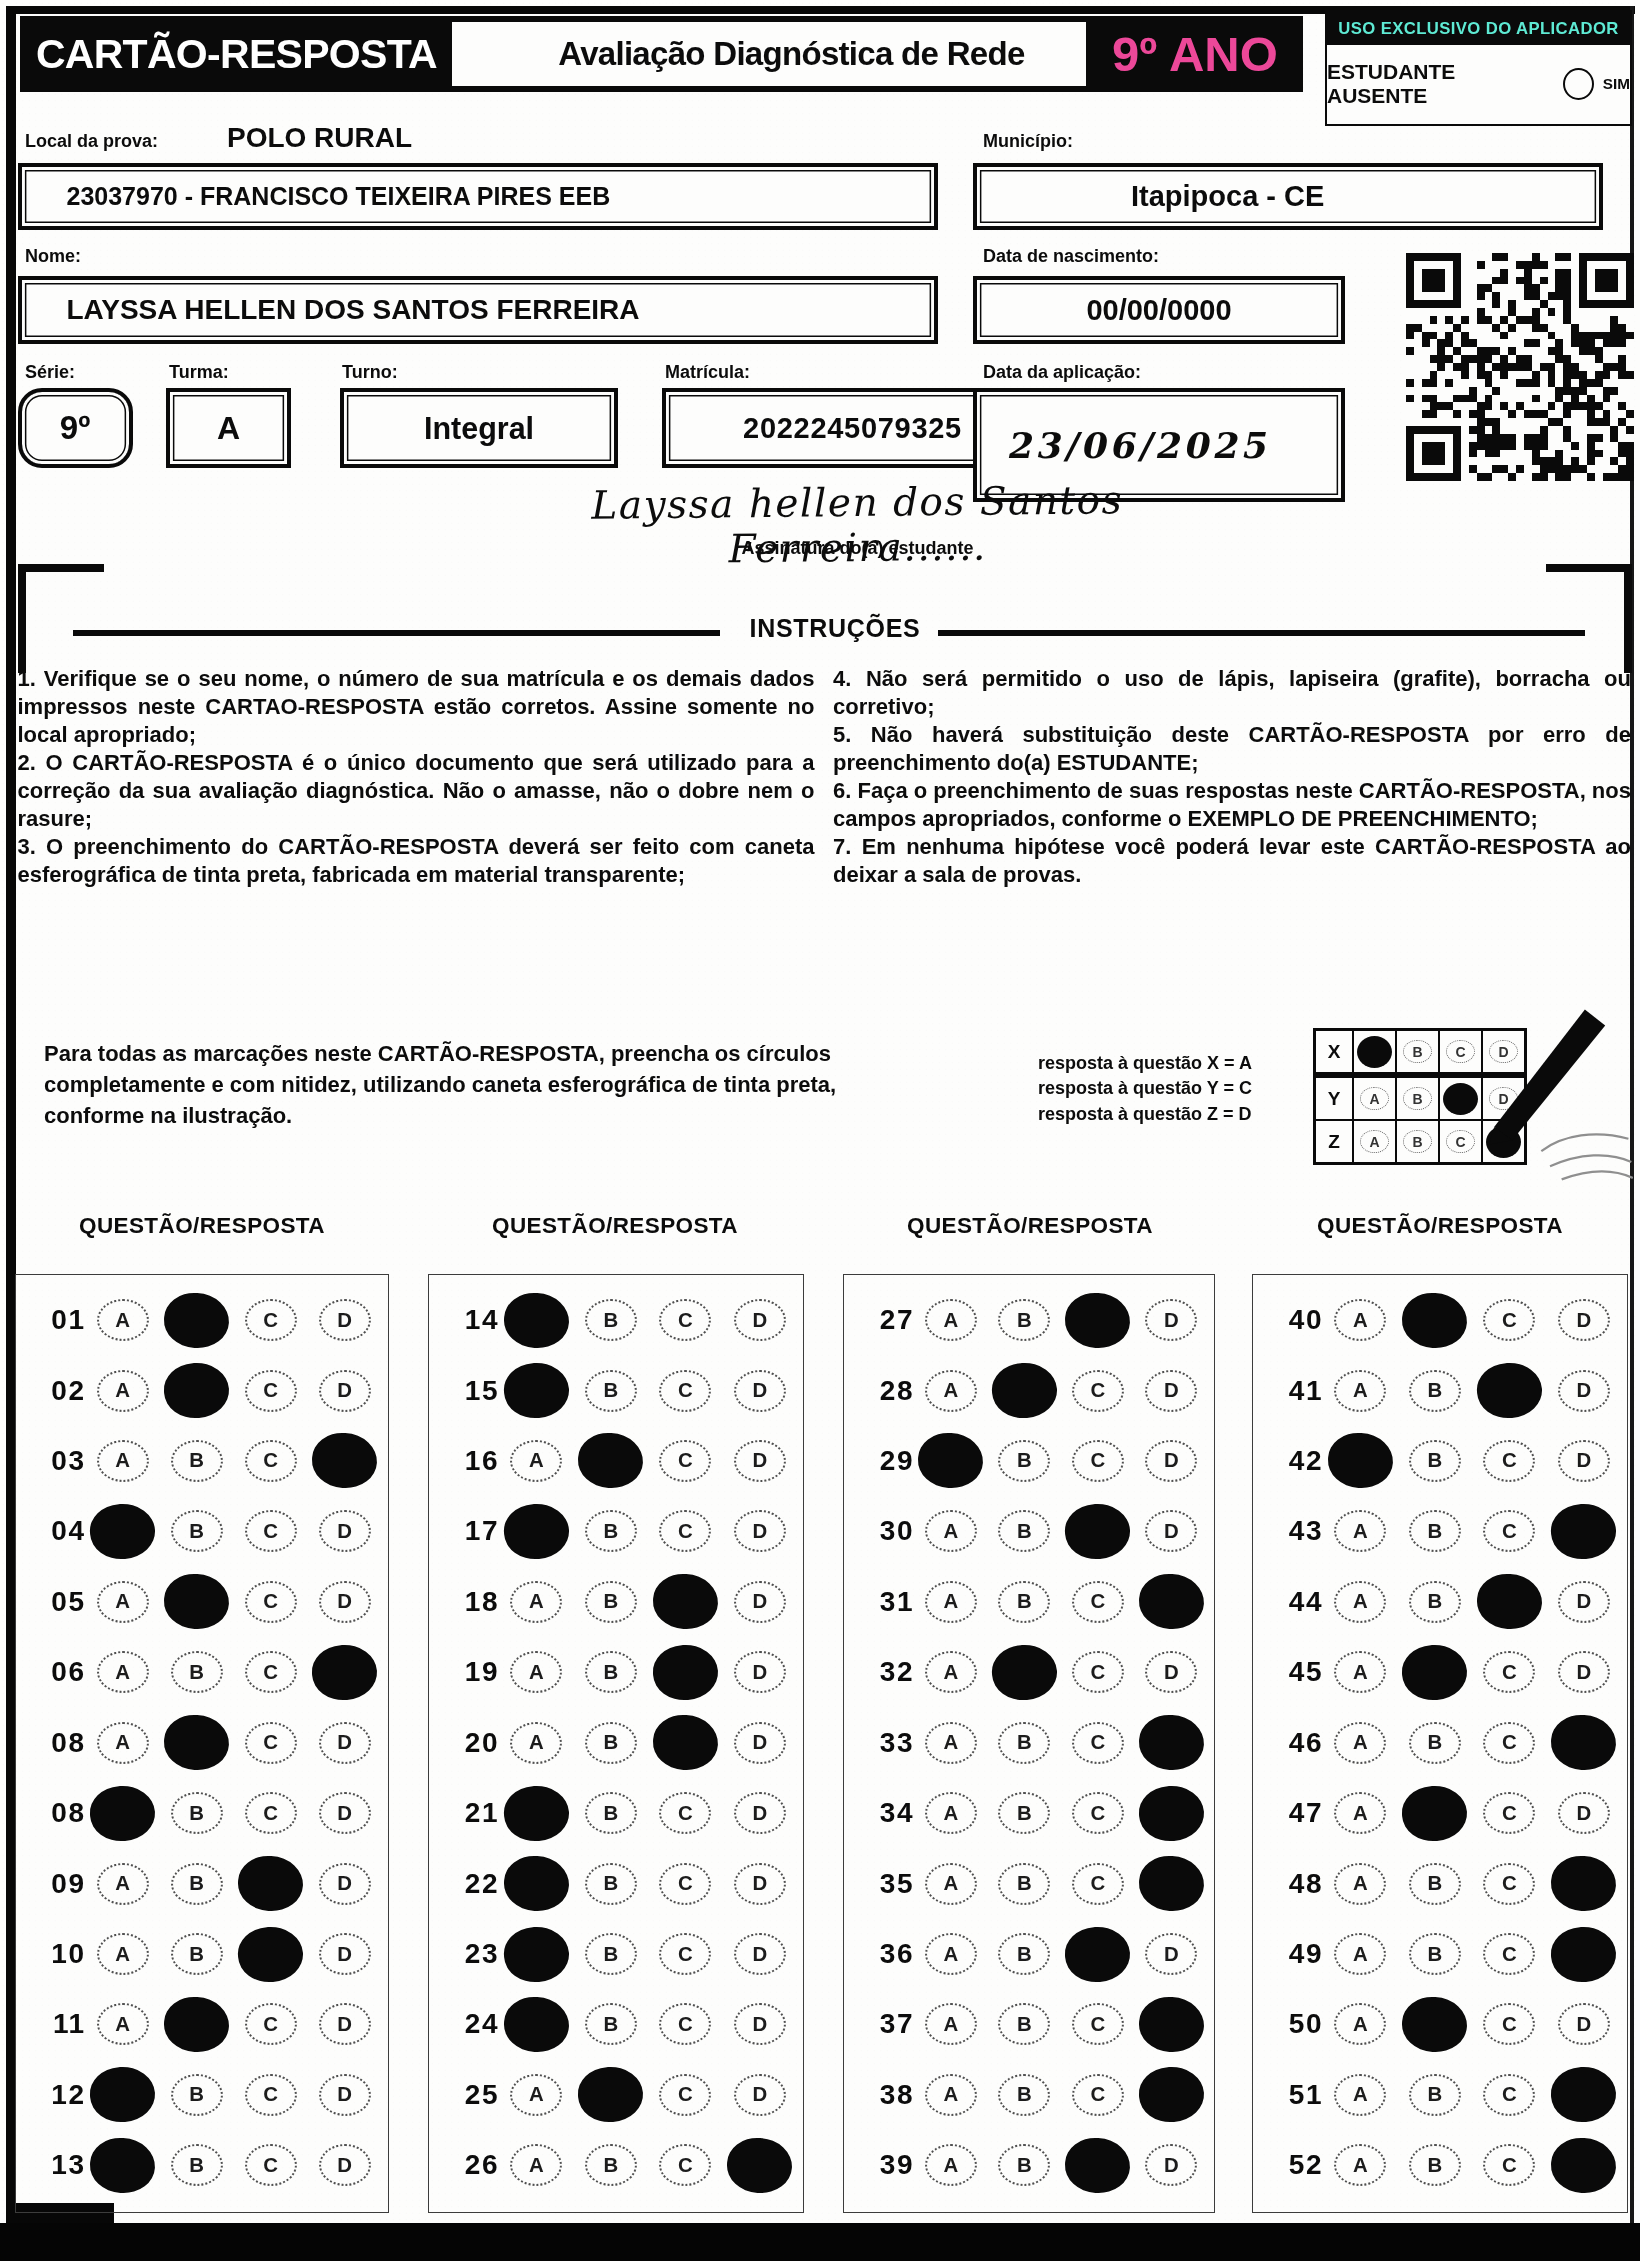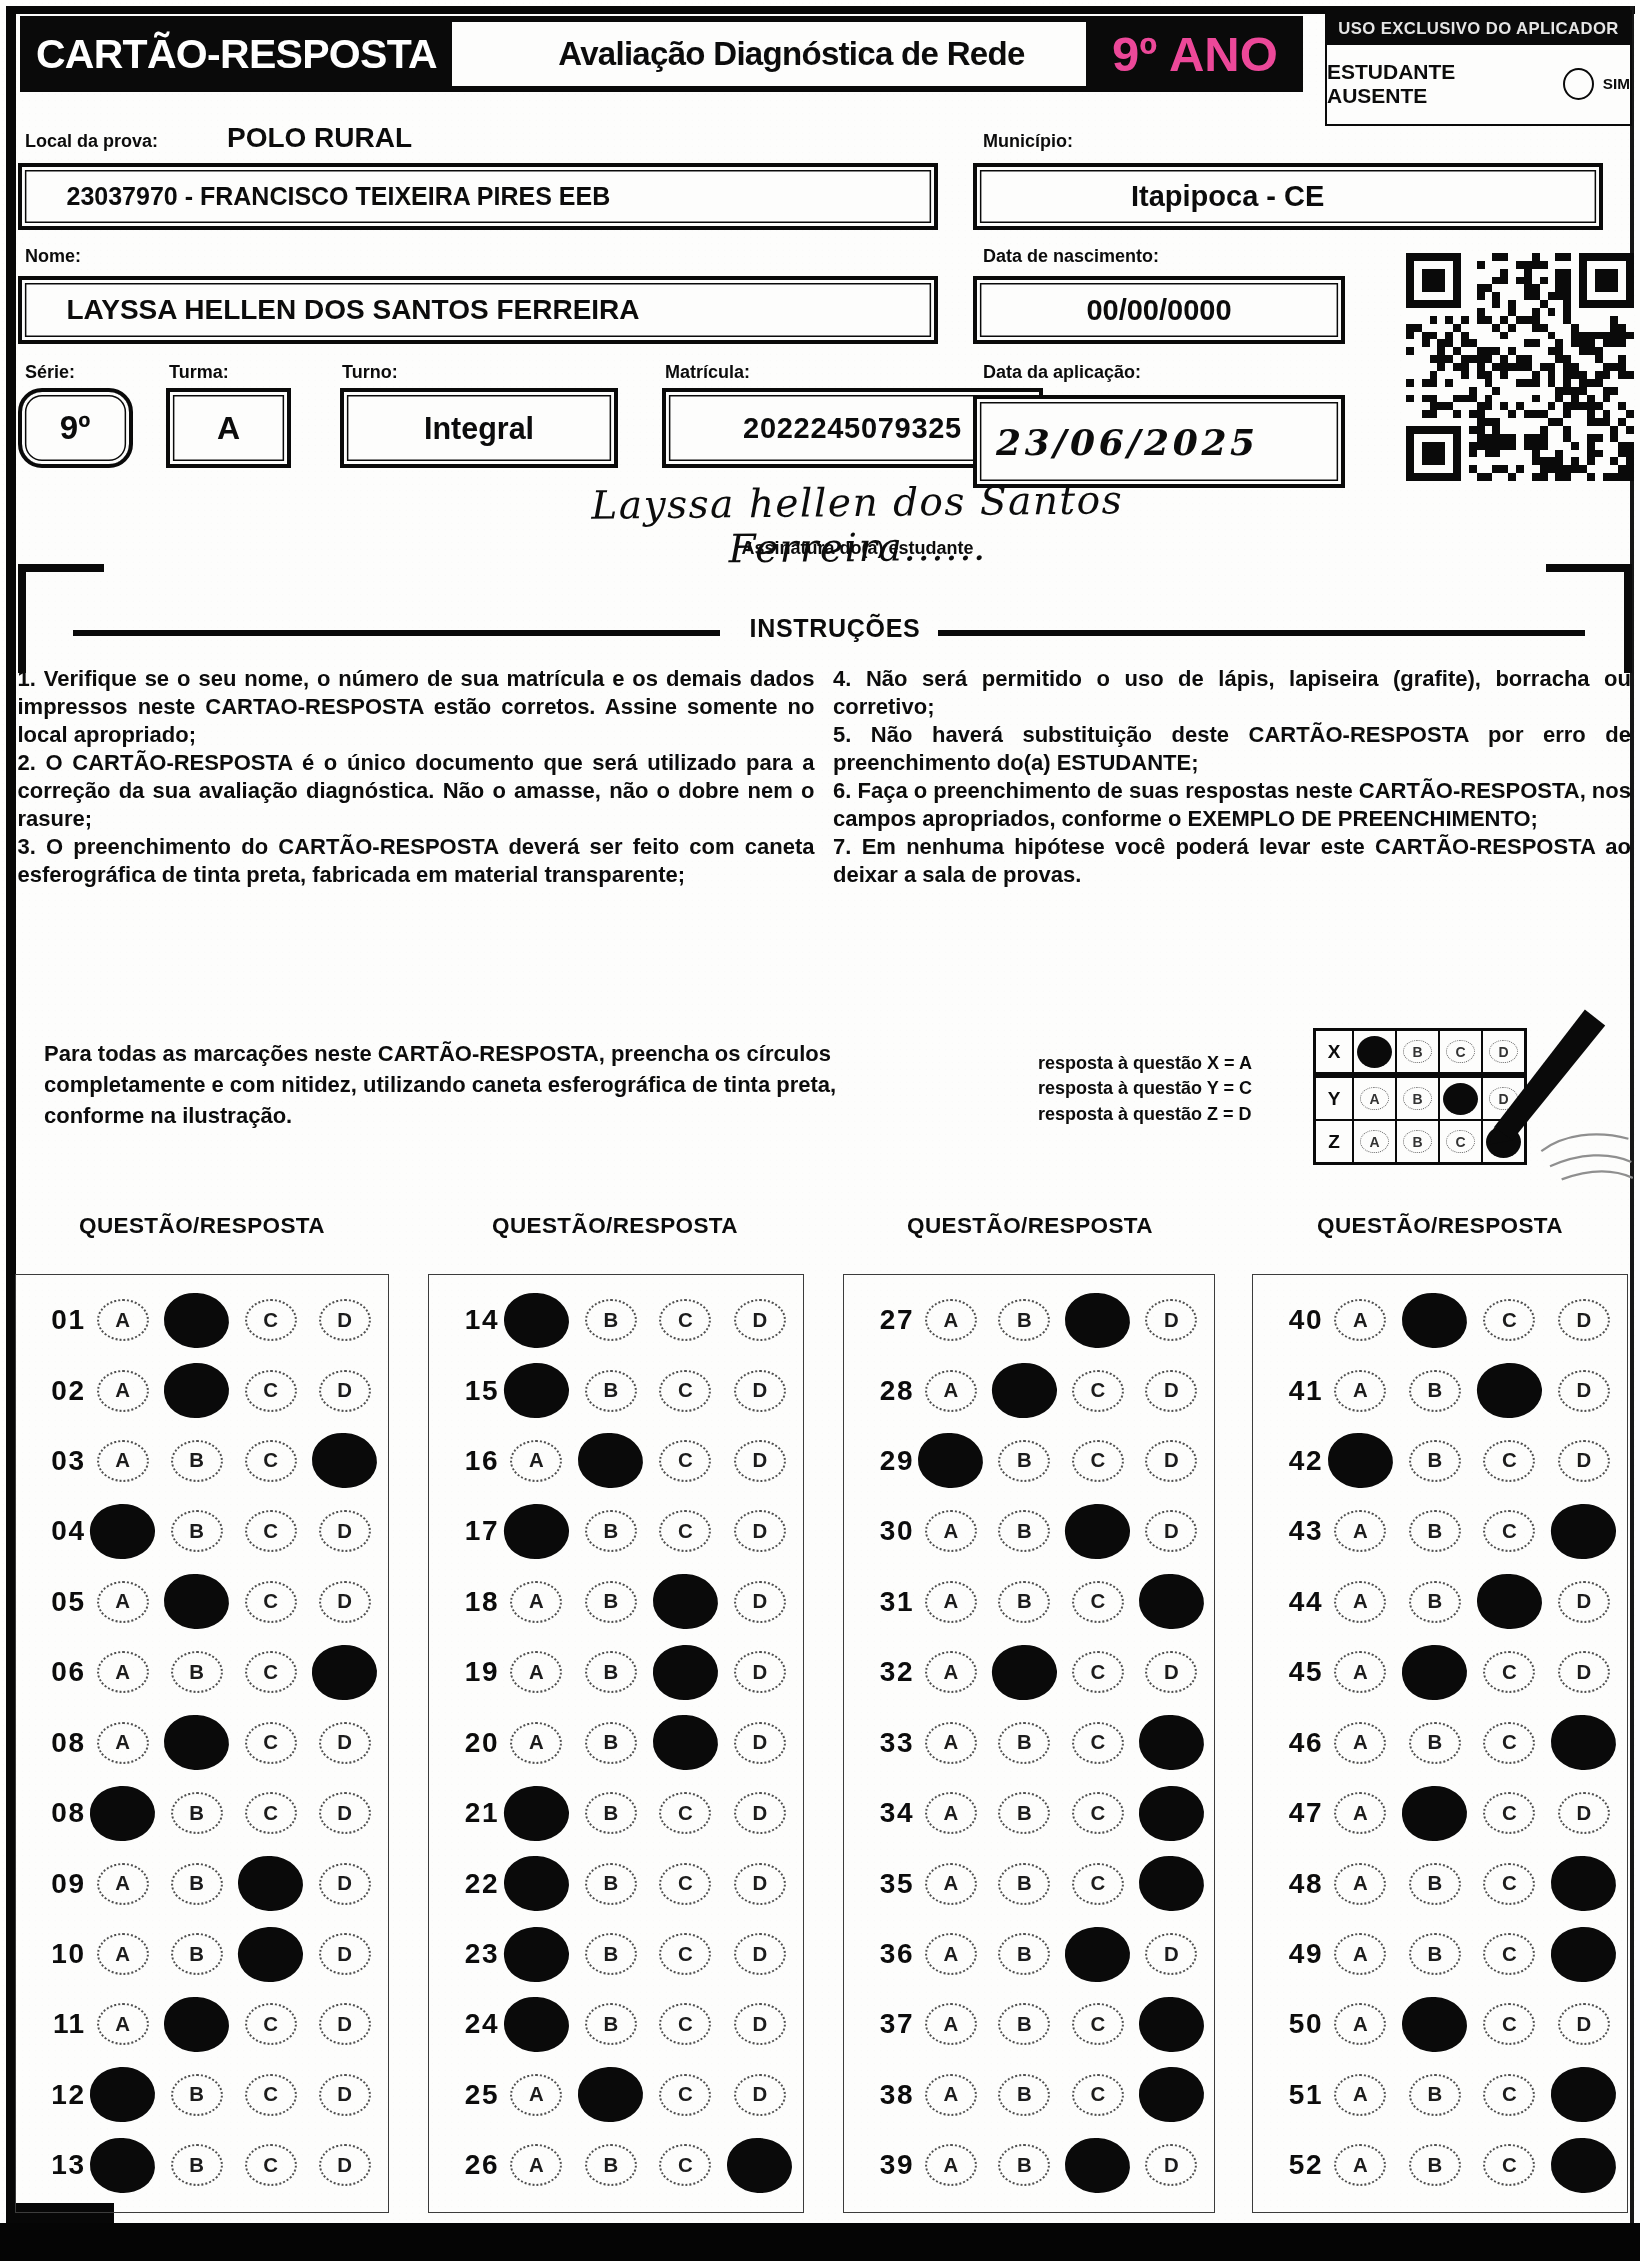--- a/index.html
+++ b/index.html
@@ -16,21 +16,21 @@
   .b-right{position:absolute;left:1630px;top:5.8px;width:4.4px;height:2219px;background:#161616;}
   .b-bottom{position:absolute;left:0;top:2223px;width:1640px;height:38px;background:#050505;}
   .b-step{position:absolute;left:5.8px;top:2203px;width:108px;height:22px;background:#070707;}
 
   
   .header-band{position:absolute;left:20.4px;top:16px;width:1283px;height:76px;background:#0a0a0a;display:flex;align-items:stretch;}
   .hb-left{width:432px;display:flex;align-items:center;justify-content:center;color:#fff;font-size:41px;font-weight:bold;letter-spacing:-0.7px;}
   .hb-mid{width:590px;margin:5.8px 0;background:#fdfdfc;display:flex;align-items:center;justify-content:center;font-size:33px;font-weight:bold;letter-spacing:-0.7px;padding-left:44px;}
   .hb-right{flex:1;display:flex;align-items:center;justify-content:center;color:#ec4899;font-size:49px;font-weight:bold;}
   .aplicador{position:absolute;left:1325px;top:10.2px;width:307px;height:116px;border:2.9px solid #0a0a0a;background:#fdfdfc;box-sizing:border-box;}
-  .apl-header{height:33px;background:#0a0a0a;color:#e5e5e5;display:flex;align-items:center;justify-content:center;font-size:16.7px;font-weight:bold;letter-spacing:0.4px;}
+  .apl-header{height:33px;background:#0a0a0a;color:#5eead4;display:flex;align-items:center;justify-content:center;font-size:16.7px;font-weight:bold;letter-spacing:0.4px;}
   .apl-body{height:77px;display:flex;align-items:center;justify-content:center;gap:8.7px;font-weight:bold;}
   .apl-absent{font-size:21px;}
   .apl-circle{width:32px;height:32px;border:2.9px solid #0a0a0a;border-radius:50%;box-sizing:border-box;}
   .apl-sim{font-size:15.3px;}
 
   .lbl{position:absolute;font-size:18px;font-weight:bold;}
   .fbox{position:absolute;border:4.4px solid #0a0a0a;background:#fdfdfc;box-sizing:border-box;
         box-shadow:inset 0 0 0 2.9px #fdfdfc, inset 0 0 0 4.4px #0a0a0a;
         display:flex;align-items:center;font-weight:bold;}
   .center{justify-content:center;}
@@ -426,21 +426,21 @@
   <div class="lbl" style="left:25px;top:362px;">Série:</div>
   <div class="lbl" style="left:169px;top:362px;">Turma:</div>
   <div class="lbl" style="left:342px;top:362px;">Turno:</div>
   <div class="lbl" style="left:665px;top:362px;">Matrícula:</div>
   <div class="lbl" style="left:983px;top:362px;">Data da aplicação:</div>
 
   <div class="fbox center" style="left:17.5px;top:388px;width:115px;height:80px;font-size:33px;border-radius:24px;">9º</div>
   <div class="fbox center" style="left:166px;top:388px;width:125px;height:80px;font-size:32px;">A</div>
   <div class="fbox center" style="left:340px;top:388px;width:278px;height:80px;font-size:30.5px;">Integral</div>
   <div class="fbox center" style="left:662px;top:388px;width:381px;height:80px;font-size:29px;letter-spacing:0.7px;">2022245079325</div>
-  <div class="fbox handwrite" style="left:973px;top:388px;width:372px;height:93px;padding-left:19px;margin-top:7px;">23/06/2025</div>
+  <div class="fbox handwrite" style="left:973px;top:388px;width:372px;height:114px;padding-left:32px;">23/06/2025</div>
 
   <div class="sig-script">Layssa hellen dos Santos Ferreira......</div>
   <div class="sig-label">Assinatura do(a) estudante</div>
 
   <div class="corner-left"></div>
   <div class="corner-right"></div>
 
   <div class="instr-line-l"></div>
   <div class="instr-title">INSTRUÇÕES</div>
   <div class="instr-line-r"></div>

